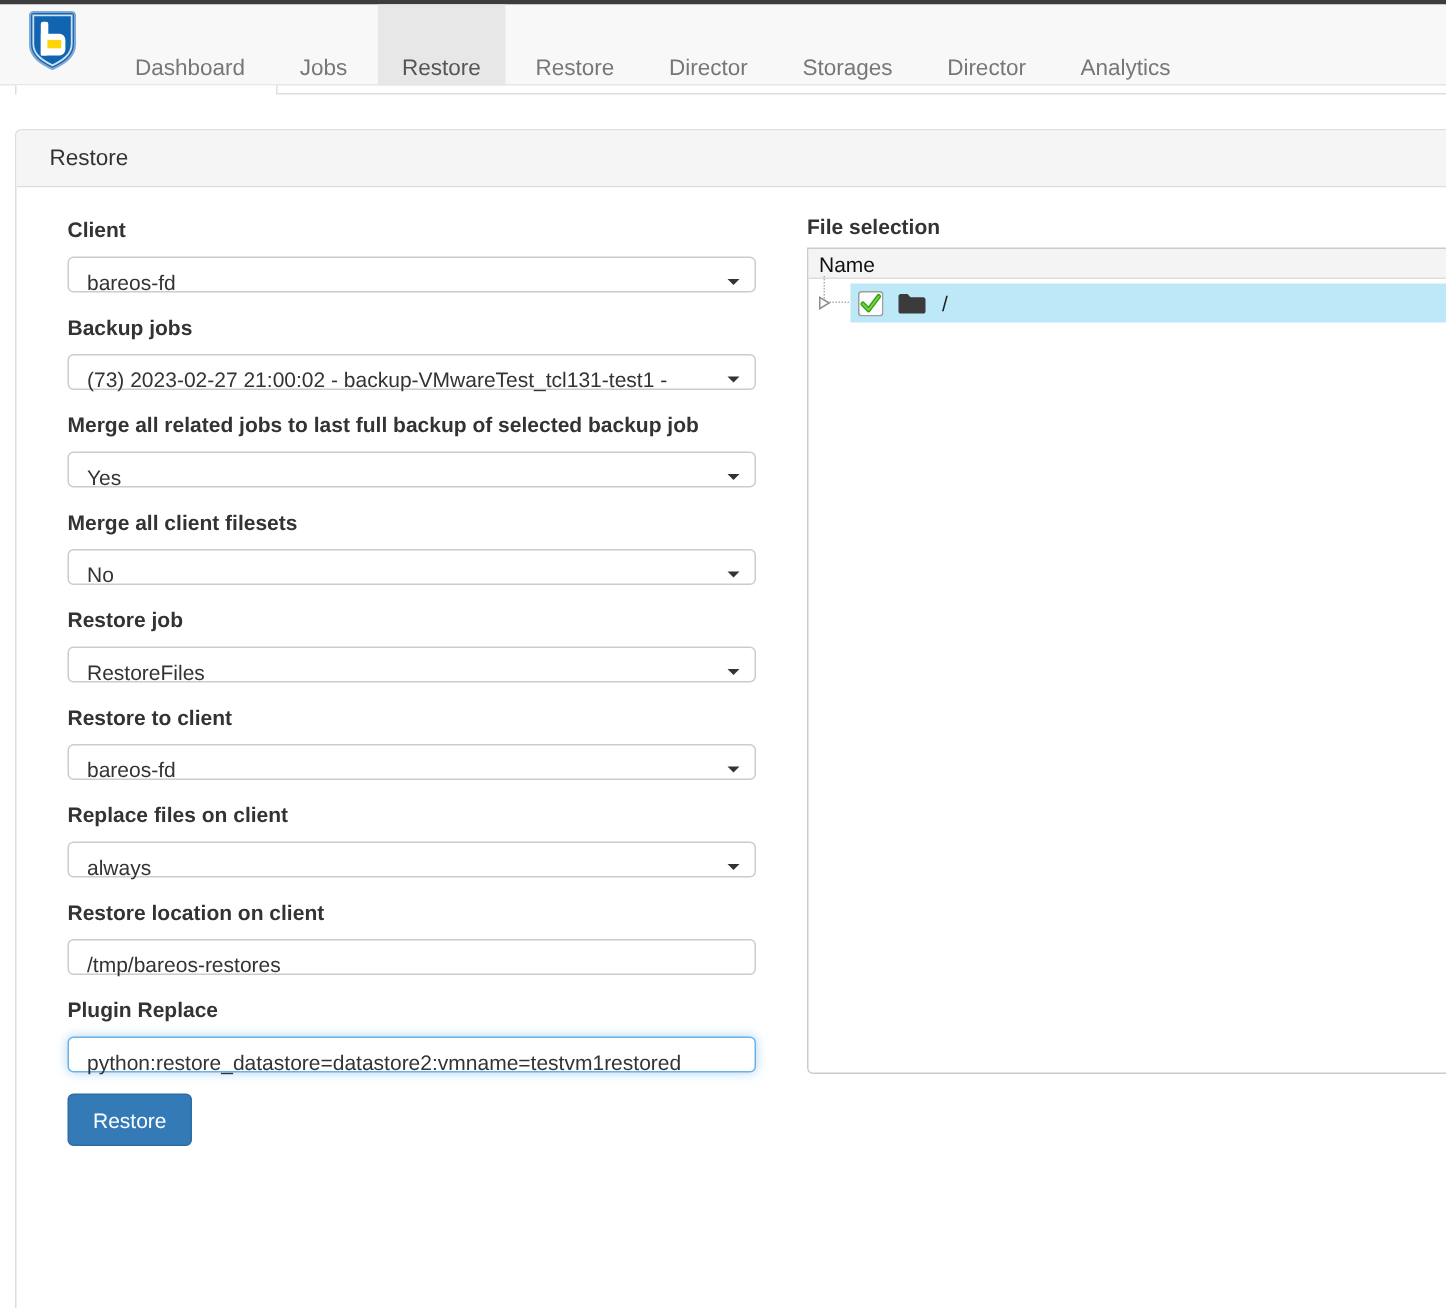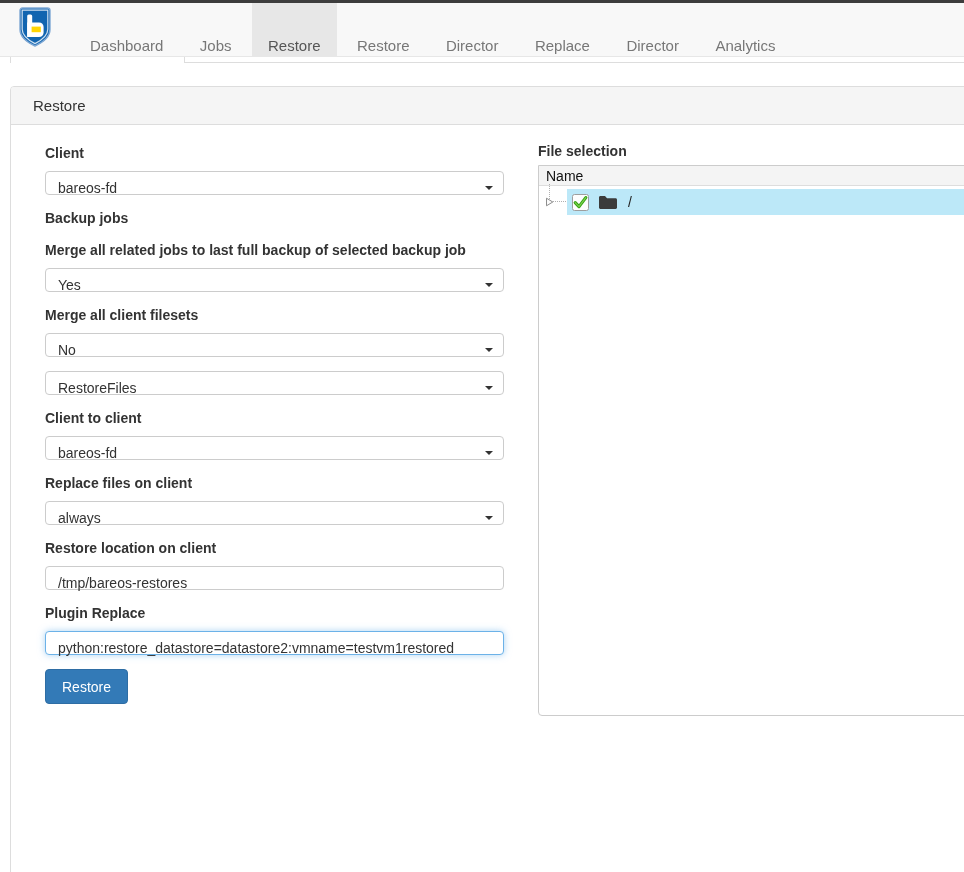--- a/index.html
+++ b/index.html
@@ -86,21 +86,21 @@
       <li class="nav-item"><span>Dashboard</span></li>
     
       <li class="nav-item"><span>Jobs</span></li>
     
       <li class="nav-item active"><span>Restore</span></li>
     
       <li class="nav-item"><span>Restore</span></li>
     
       <li class="nav-item"><span>Director</span></li>
     
-      <li class="nav-item"><span>Replace</span></li>
+      <li class="nav-item"><span>Storages</span></li>
     
       <li class="nav-item"><span>Director</span></li>
     
       <li class="nav-item"><span>Analytics</span></li>
     
   </ul>
 </header>
 
 <div class="tab-strip">
   <div class="strip-line"></div>
@@ -116,47 +116,52 @@
         <div class="form-group type-select">
           <label class="control-label">Client</label>
           <div class="control">
             <span class="control-value">bareos-fd</span>
             <span class="caret"></span>
           </div>
         </div>
       
         <div class="form-group type-select">
           <label class="control-label">Backup jobs</label>
+          <div class="control">
+            <span class="control-value">(73) 2023-02-27 21:00:02 - backup-VMwareTest_tcl131-test1 -</span>
+            <span class="caret"></span>
+          </div>
         </div>
       
         <div class="form-group type-select">
           <label class="control-label">Merge all related jobs to last full backup of selected backup job</label>
           <div class="control">
             <span class="control-value">Yes</span>
             <span class="caret"></span>
           </div>
         </div>
       
         <div class="form-group type-select">
           <label class="control-label">Merge all client filesets</label>
           <div class="control">
             <span class="control-value">No</span>
             <span class="caret"></span>
           </div>
         </div>
       
         <div class="form-group type-select">
+          <label class="control-label">Restore job</label>
           <div class="control">
             <span class="control-value">RestoreFiles</span>
             <span class="caret"></span>
           </div>
         </div>
       
         <div class="form-group type-select">
-          <label class="control-label">Client to client</label>
+          <label class="control-label">Restore to client</label>
           <div class="control">
             <span class="control-value">bareos-fd</span>
             <span class="caret"></span>
           </div>
         </div>
       
         <div class="form-group type-select">
           <label class="control-label">Replace files on client</label>
           <div class="control">
             <span class="control-value">always</span>

